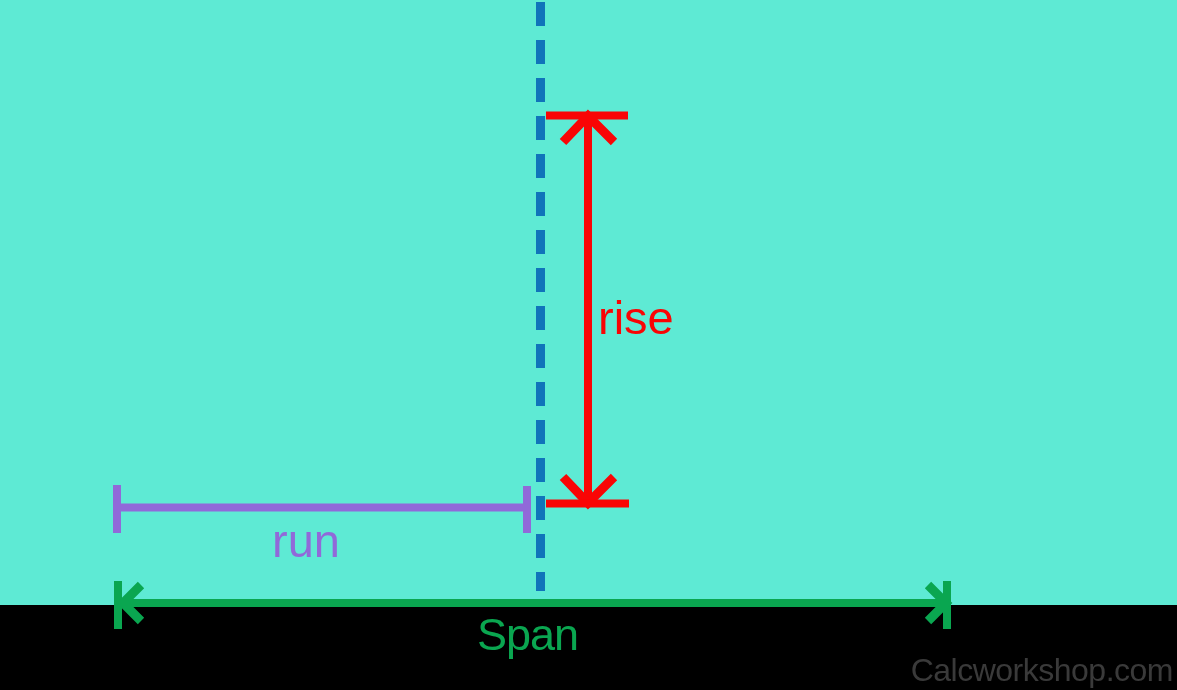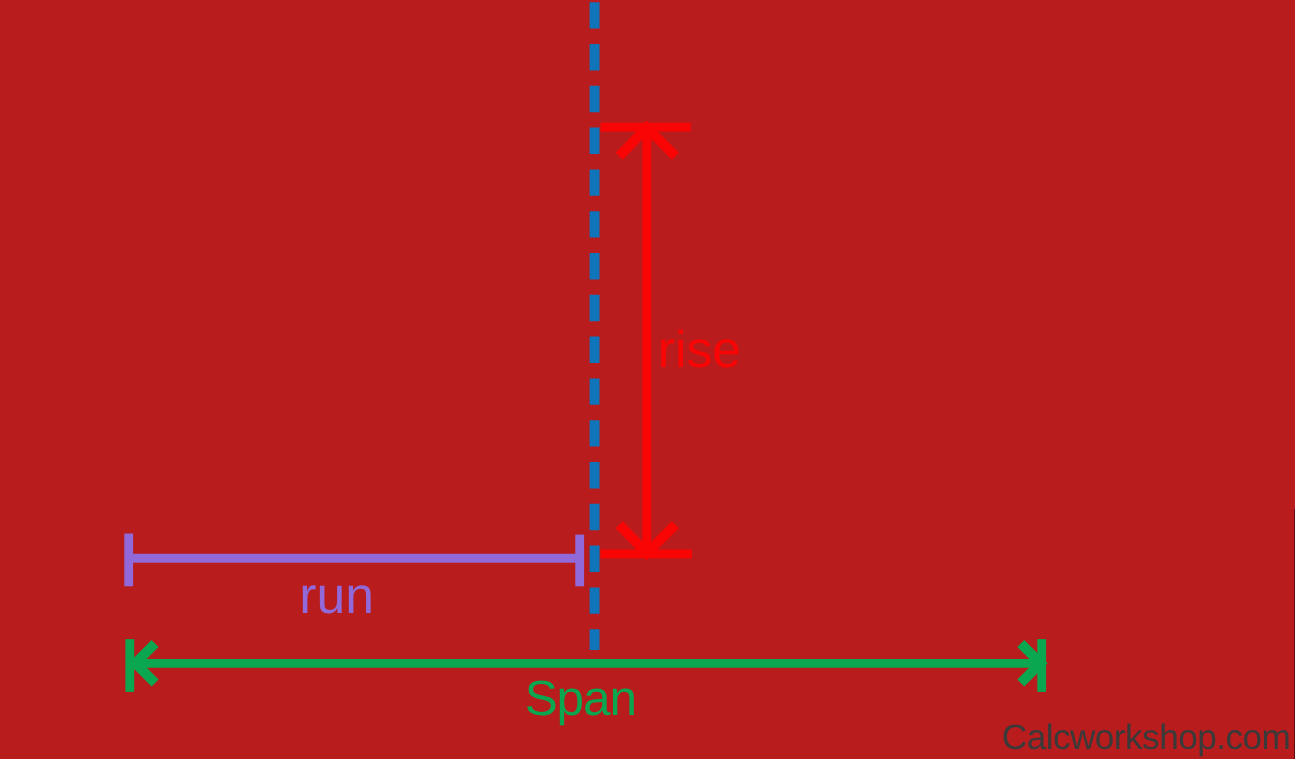--- a/index.html
+++ b/index.html
@@ -7,22 +7,22 @@
     padding: 0;
     width: 1177px;
     height: 690px;
     background: #000000;
     overflow: hidden;
     font-family: "Liberation Sans", sans-serif;
   }
   .stage {
     position: relative;
     width: 1177px;
-    height: 690px;
-    background: #b91c1c;
+    height: 605px;
+    background: #5eead4;
   }
   svg { display: block; }
   text {
     font-family: "Liberation Sans", sans-serif;
   }
   .dim-label {
     font-size: 47px;
   }
   .span-label {
     font-size: 45px;

